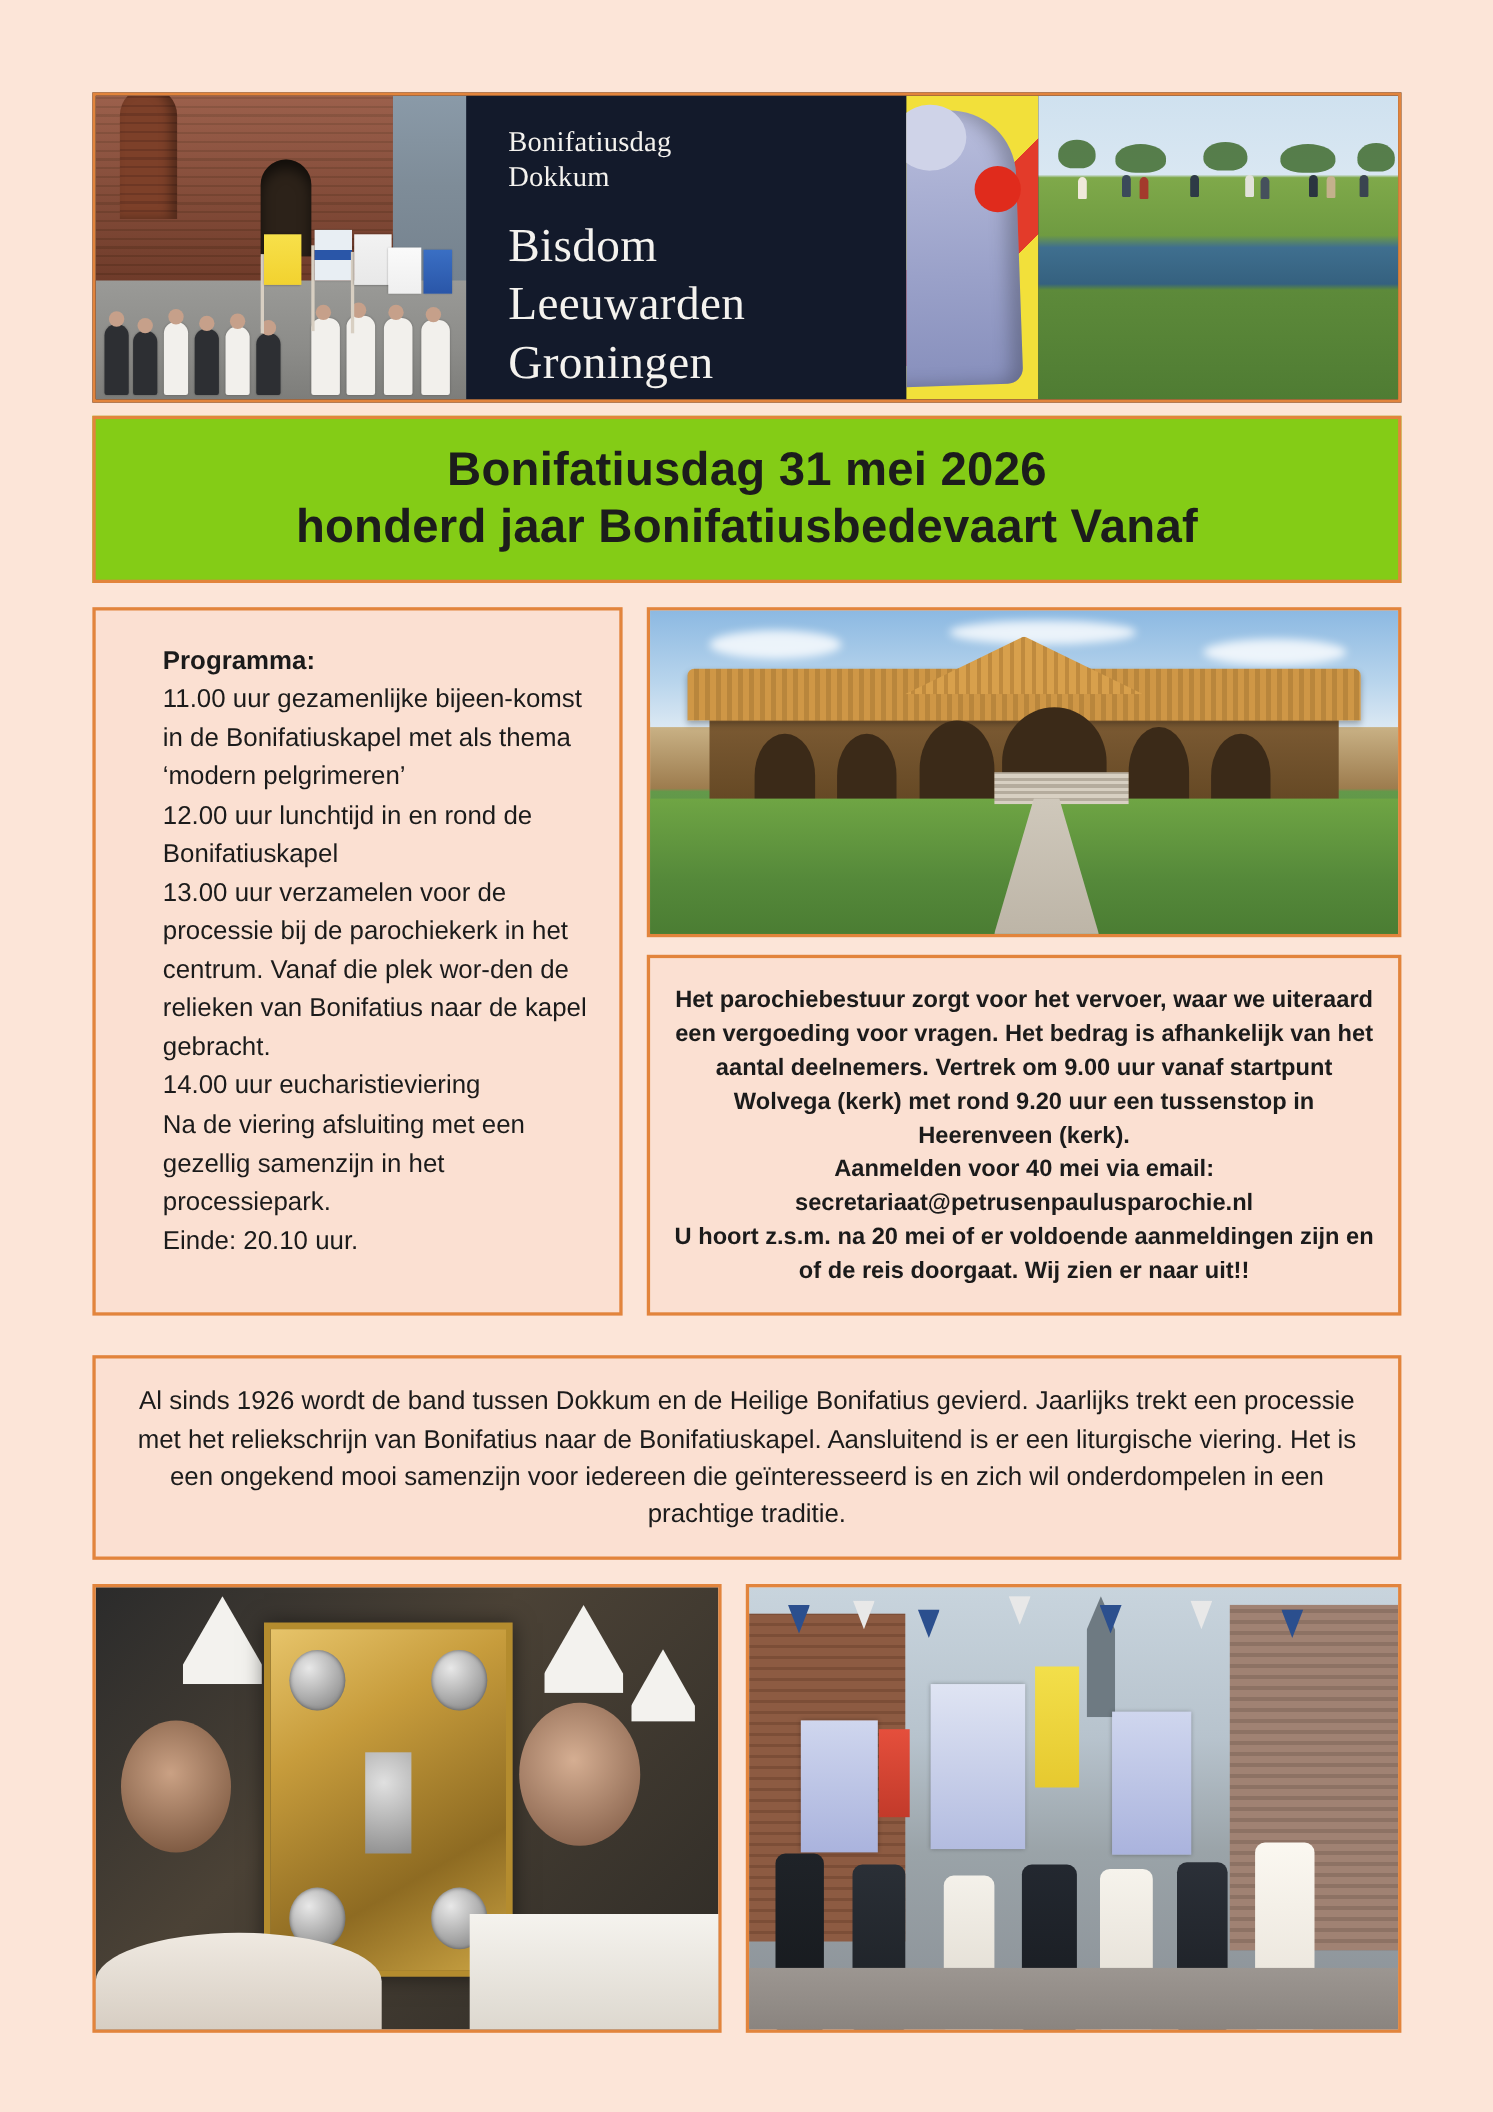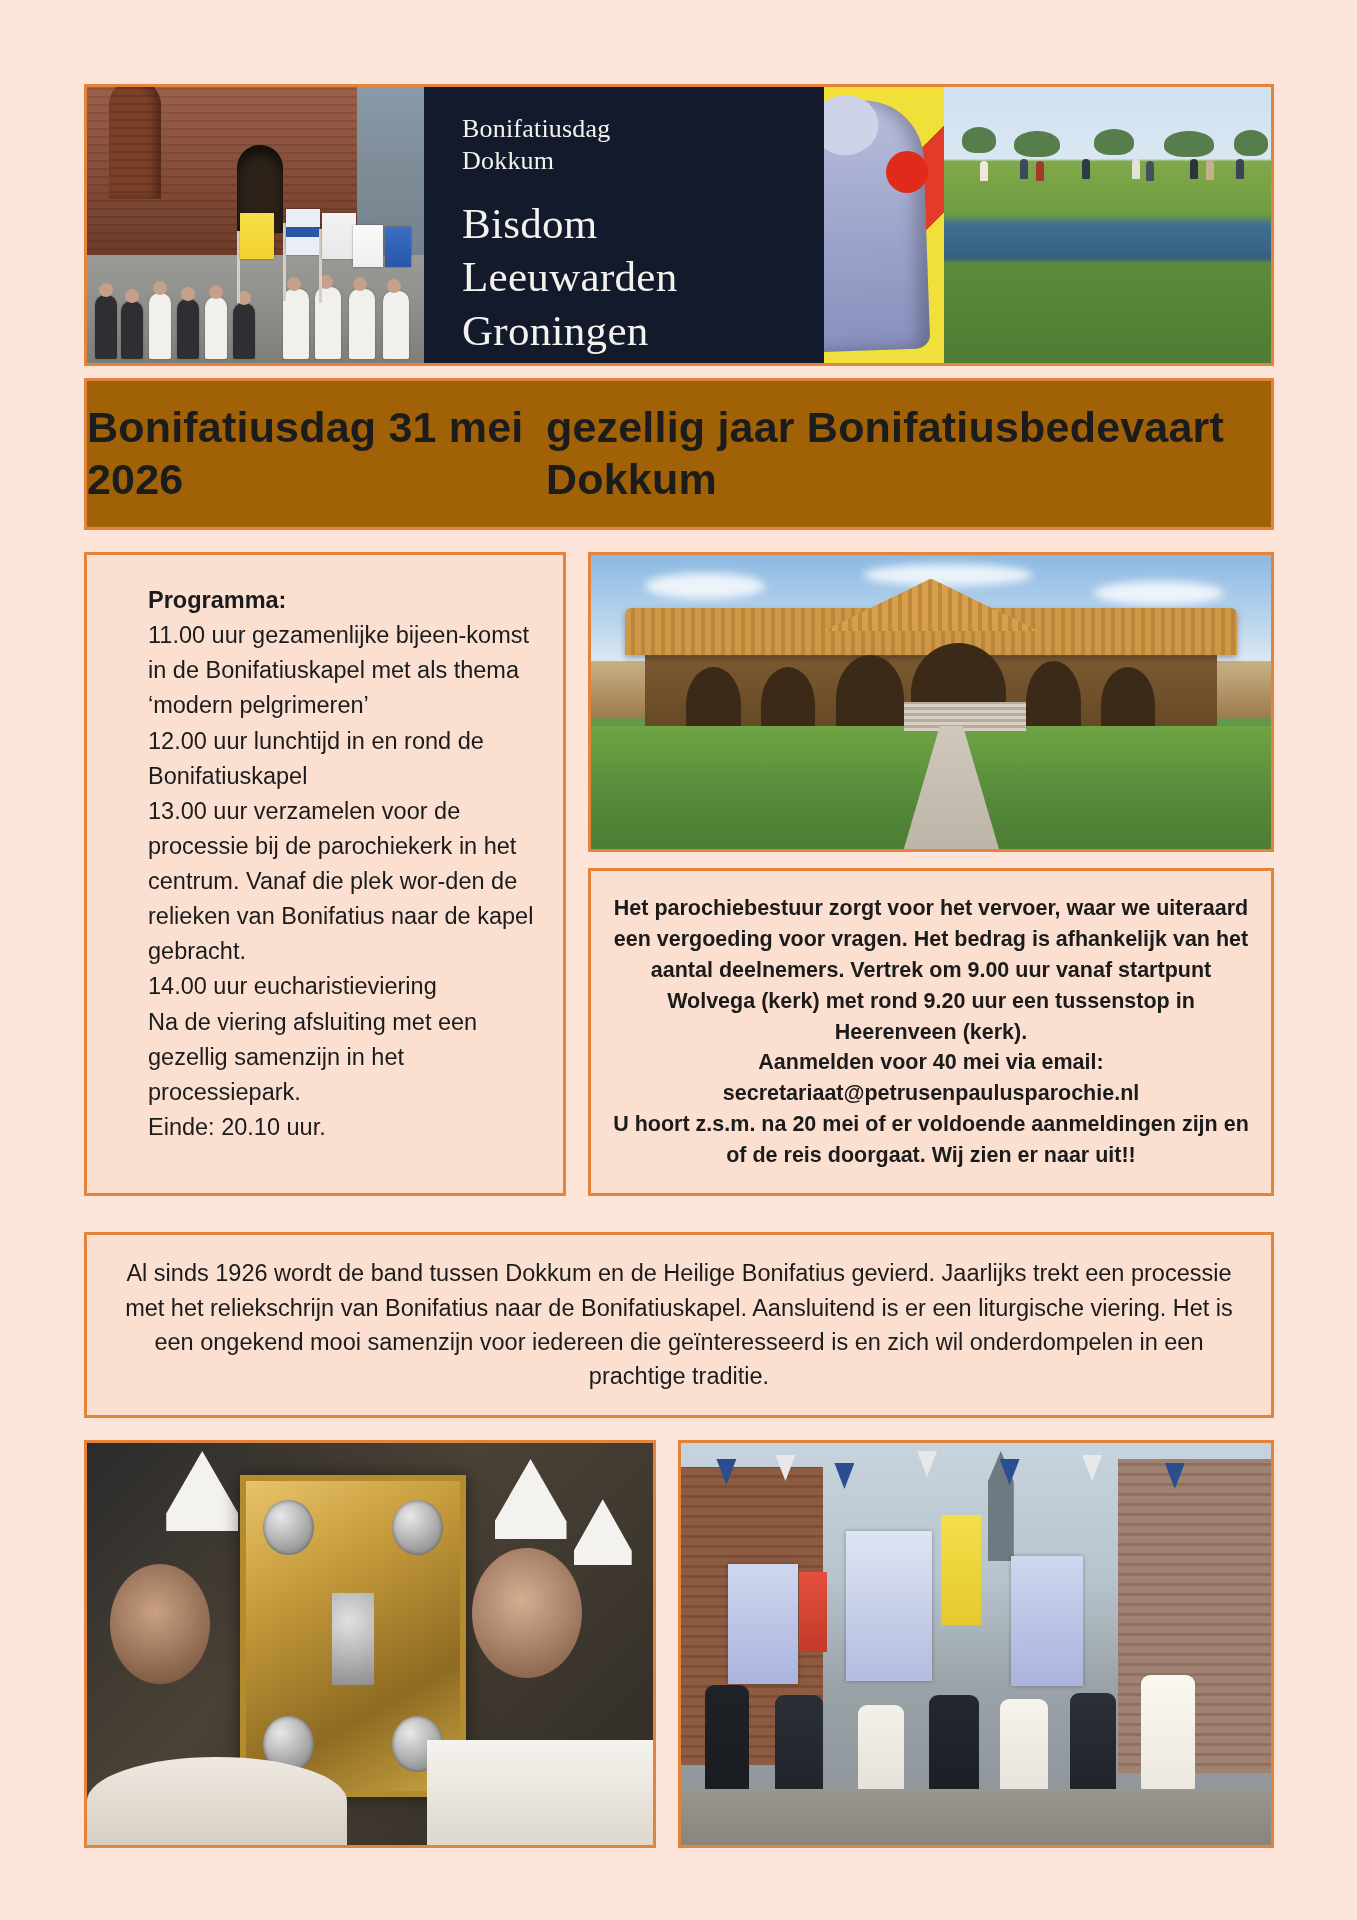--- a/index.html
+++ b/index.html
@@ -102,22 +102,22 @@
     background: linear-gradient(180deg,#cfe1ef 0%, #d9e7f2 26%, #7fa94a 27%, #6f9b41 46%, #3f6f8f 50%, #35617f 62%, #5d8a3a 64%, #4f7c33 100%);
   }
   .rb-tree { position:absolute; top:40px; width:34px; height:26px; background:#3f6b2e; border-radius:50% 50% 40% 40%; opacity:.85; }
   .rb-person { position:absolute; width:8px; height:20px; border-radius:4px 4px 1px 1px; }
 
   
   .title-box {
     position: absolute; left: 84px; top: 378px;
     width: 1190px; height: 152px;
     border: 3px solid #e2843c;
-    background: #a16207;
-    display:flex; flex-direction: row;
+    background: #84cc16;
+    display:flex; flex-direction: column;
     align-items:center; justify-content:center;
   }
   .title-line { font-size: 43px; font-weight: bold; color: #1c1c1c; line-height: 1.2; letter-spacing: .2px; }
 
   
   .prog-box {
     position: absolute; left: 84px; top: 552px;
     width: 482px; height: 644px;
     border: 3px solid #e2843c;
     background: #fbe0d2;
@@ -295,21 +295,21 @@
       <div class="rb-person" style="left:188px;top:72px;background:#e2e2da;"></div>
       <div class="rb-person" style="left:202px;top:74px;background:#45505c;"></div>
       <div class="rb-person" style="left:246px;top:72px;background:#2b3540;"></div>
       <div class="rb-person" style="left:262px;top:73px;background:#c4b18c;"></div>
       <div class="rb-person" style="left:292px;top:72px;background:#3a4450;"></div>
     </div>
   </div>
 
   <div class="title-box">
     <div class="title-line">Bonifatiusdag 31 mei 2026</div>
-    <div class="title-line">gezellig jaar Bonifatiusbedevaart Dokkum</div>
+    <div class="title-line">honderd jaar Bonifatiusbedevaart Vanaf</div>
   </div>
 
   <div class="prog-box">
     <div class="prog-text">
       <span class="prog-head">Programma:</span>
       <b>11.00 uur</b><span> gezamenlijke bijeen-komst in de Bonifatiuskapel met als thema ‘modern pelgrimeren’</span>
       <br>
       <b>12.00 uur</b><span> lunchtijd in en rond de Bonifatiuskapel</span>
       <br>
       <b>13.00 uur</b><span> verzamelen voor de processie bij de parochiekerk in het centrum. Vanaf die plek wor-den de relieken van Bonifatius naar de kapel gebracht.</span>

